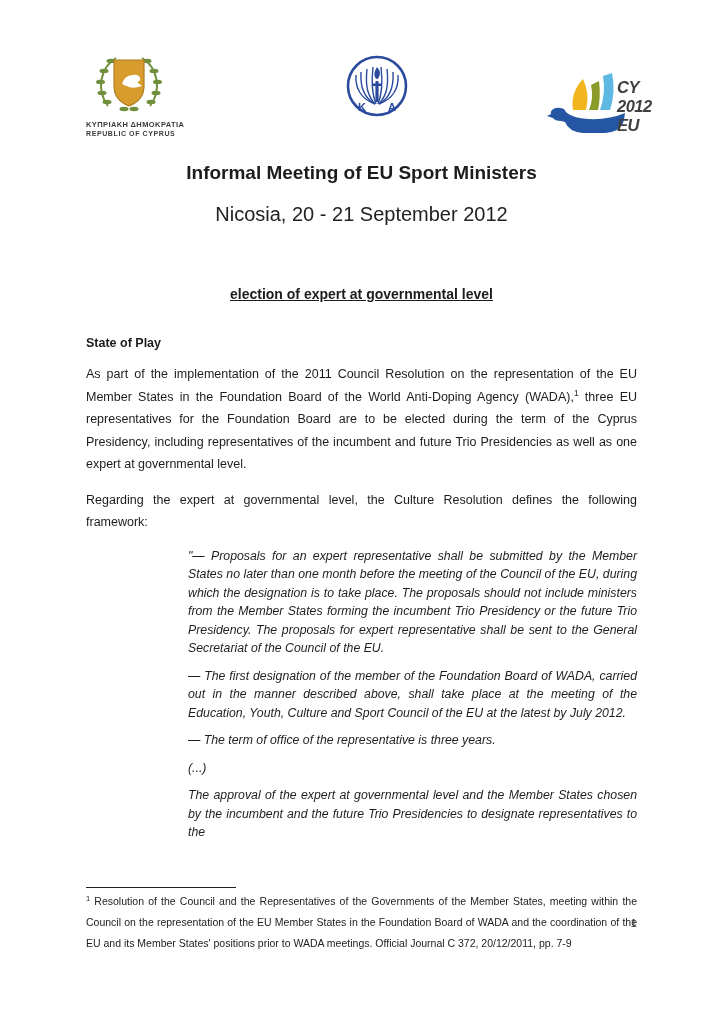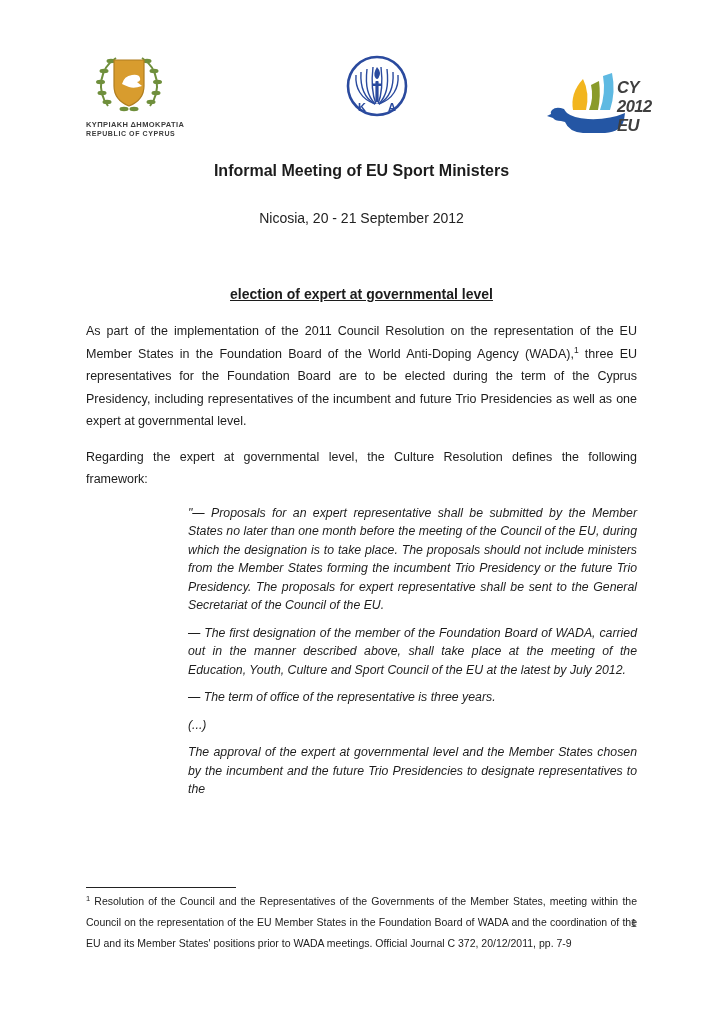--- a/index.html
+++ b/index.html
@@ -14,22 +14,22 @@
   
   .logo-row { display:flex; justify-content:space-between; align-items:flex-start; margin-right:-20px; }
   .logo-cyprus { width:122px; text-align:left; }
   .logo-cyprus .captions { margin-top:2px; line-height:9px; }
   .cap1 { font-size:7.5px; letter-spacing:.4px; color:#3c3c3c; font-weight:bold; }
   .cap2 { font-size:7px; letter-spacing:.6px; color:#3c3c3c; font-weight:bold; }
   .logo-koa { width:66px; margin-top:2px; }
   .logo-pres { width:110px; margin-top:20px;font-style:italic; }
 
   
-  .main-title { text-align:center; font-size:16px; font-weight:bold; margin-top:18px; }
-  .subtitle   { text-align:center; font-size:14px; margin-top:30px; color:#222; }
+  .main-title { text-align:center; font-size:19px; font-weight:bold; margin-top:18px; }
+  .subtitle   { text-align:center; font-size:20px; margin-top:19px; color:#222; }
   .doc-title  { text-align:center; font-size:14px; font-weight:bold; line-height:25px; margin-top:31px; }
   .doc-title span { text-decoration:underline; }
 
   .section-heading { font-size:12.5px; font-weight:bold; margin-top:29px; }
 
   .para { font-size:12.5px; line-height:22.5px; text-align:justify; margin-top:13px; }
   sup.fnref { font-size:8.5px; vertical-align:super; line-height:0; }
 
   .quote-block { margin-left:102px; margin-top:13px; }
   .quote-block p {
@@ -134,20 +134,21 @@
     </div>
 
     <div class="main-title">Informal Meeting of EU Sport Ministers</div>
     <div class="subtitle">Nicosia, 20 -  21 September 2012</div>
 
     <div class="doc-title">
       <br>
       <span>election of expert at governmental level</span>
     </div>
 
+    <div class="section-heading">State of Play</div>
 
     <p class="para"><span>As part of the implementation of the 2011 Council Resolution on the representation of the EU Member States in the Foundation Board of the World Anti-Doping Agency (WADA),</span><sup class="fnref">1</sup><span> three EU representatives for the Foundation Board are to be elected during the term of the Cyprus Presidency, including representatives of the incumbent and future Trio Presidencies as well as one expert at governmental level.</span></p>
 
     <p class="para">Regarding the expert at governmental level, the Culture Resolution defines the following framework:</p>
 
     <div class="quote-block">
       <p>"— Proposals for an expert representative shall be submitted by the Member States no later than one month before the meeting of the Council of the EU, during which the designation is to take place. The proposals should not include ministers from the Member States forming the incumbent Trio Presidency or the future Trio Presidency. The proposals for expert representative shall be sent to the General Secretariat of the Council of the EU.</p>
       <p>— The first designation of the member of the Foundation Board of WADA, carried out in the manner described above, shall take place at the meeting of the Education, Youth, Culture and Sport Council of the EU at the latest by July 2012.</p>
       <p>— The term of office of the representative is three years.</p>
       <p>(...)</p>

